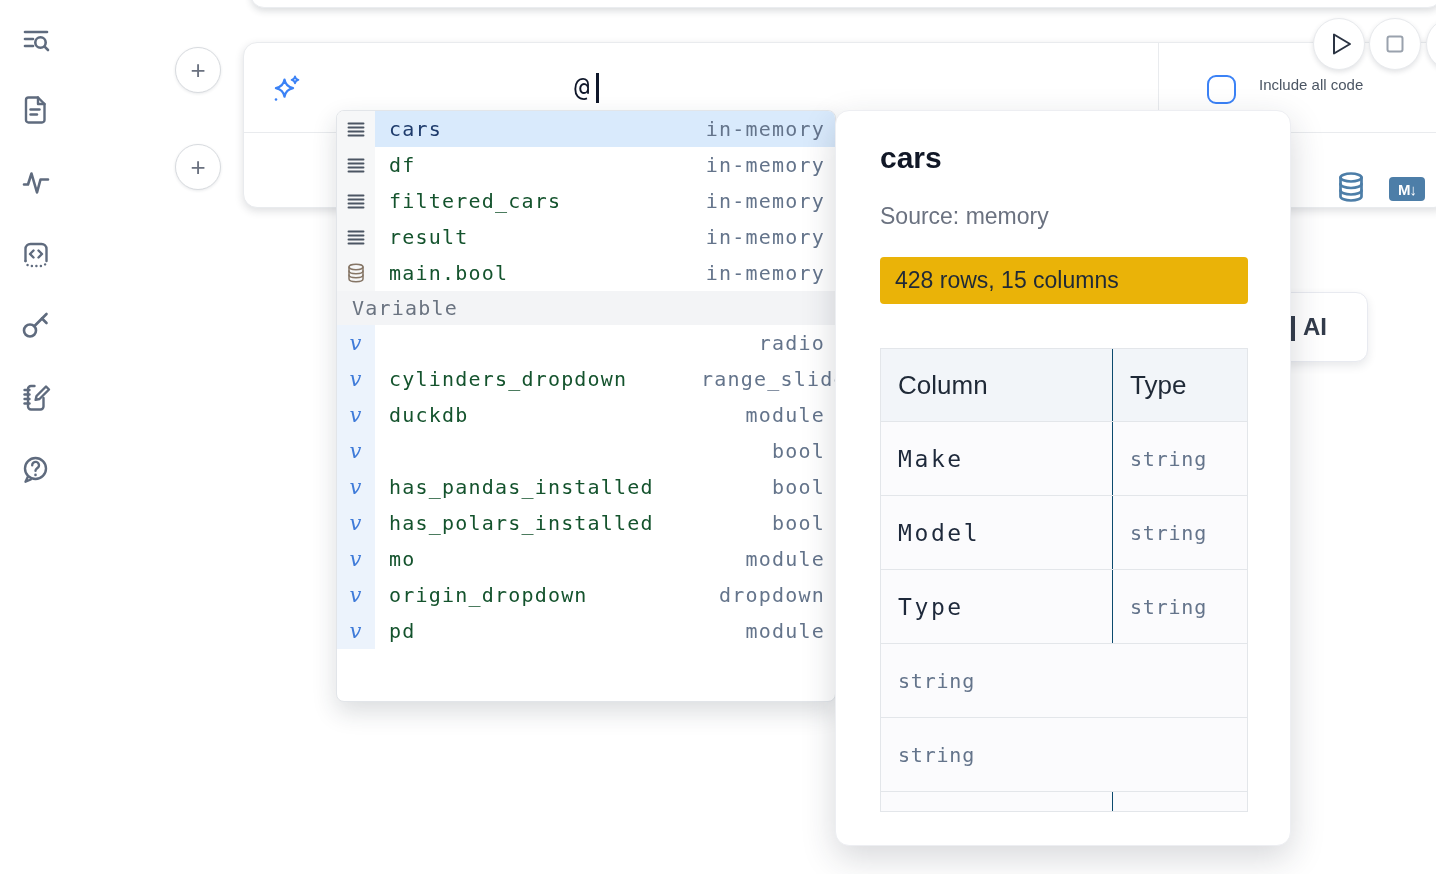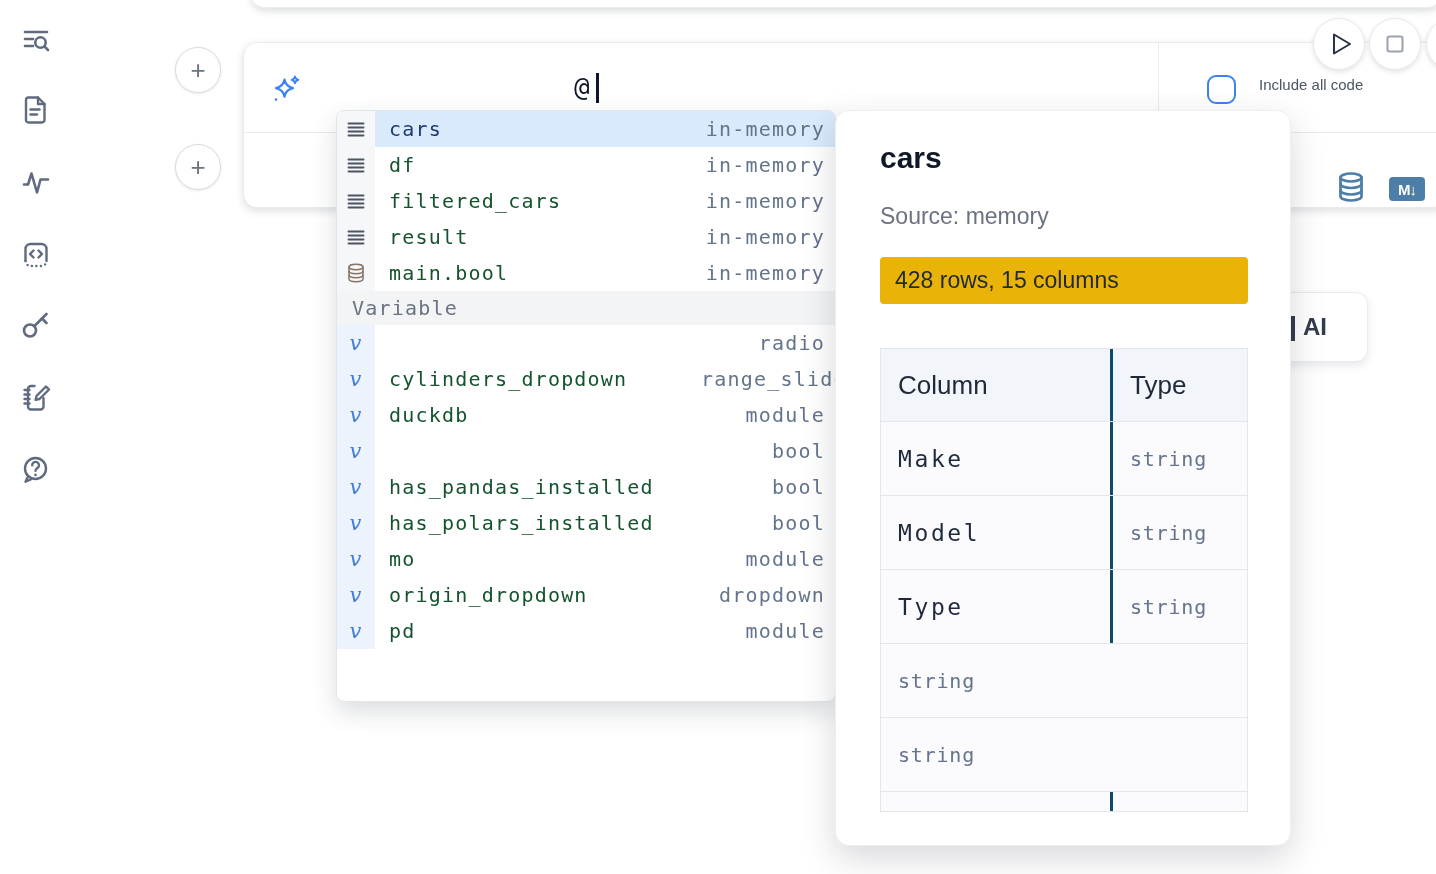--- a/index.html
+++ b/index.html
@@ -78,21 +78,21 @@
            border:1px solid #edeef2; border-radius:14px; box-shadow:0 12px 34px rgba(31,41,55,.18);
            z-index:20; }
   .panel-title { position:absolute; left:44px; top:30px; font-size:30px; font-weight:bold; color:#111827; }
   .panel-source { position:absolute; left:44px; top:92px; font-size:23px; color:#6b7280; }
   .panel-badge { position:absolute; left:44px; top:146px; width:368px; height:47px; background:#eab308;
                  border-radius:4px; line-height:47px; padding-left:15px; font-size:23px; color:#1f2937; }
   .panel-table { position:absolute; left:44px; top:237px; width:368px; height:464px;
                  border:1px solid #e3e6ea; overflow:hidden; background:#fbfbfd; }
   .pt-row { display:flex; height:74px; border-top:1px solid #e3e6ea; }
   .pt-row.header { height:72px; background:#f2f5f9; border-top:none; }
-  .pt-c1 { width:232px; border-right:3px solid #0c4a6e; display:flex; align-items:center; padding-left:17px; }
+  .pt-c1 { width:232px; border-right:1px solid #0c4a6e; display:flex; align-items:center; padding-left:17px; }
   .pt-c2 { flex:1; display:flex; align-items:center; padding-left:17px; }
   .pt-row.header .pt-c1, .pt-row.header .pt-c2 { font-size:26px; color:#1f2937; }
   .pt-col-name { font-family:"DejaVu Sans Mono", monospace; font-size:23px; letter-spacing:2.6px; color:#1e293b; }
   .pt-col-type { font-family:"DejaVu Sans Mono", monospace; font-size:20px; letter-spacing:.8px; color:#64748b; }
 </style>
 </head>
 <body>
 
 <div>
   <div class="sidebar-btn" style="top:24px">

